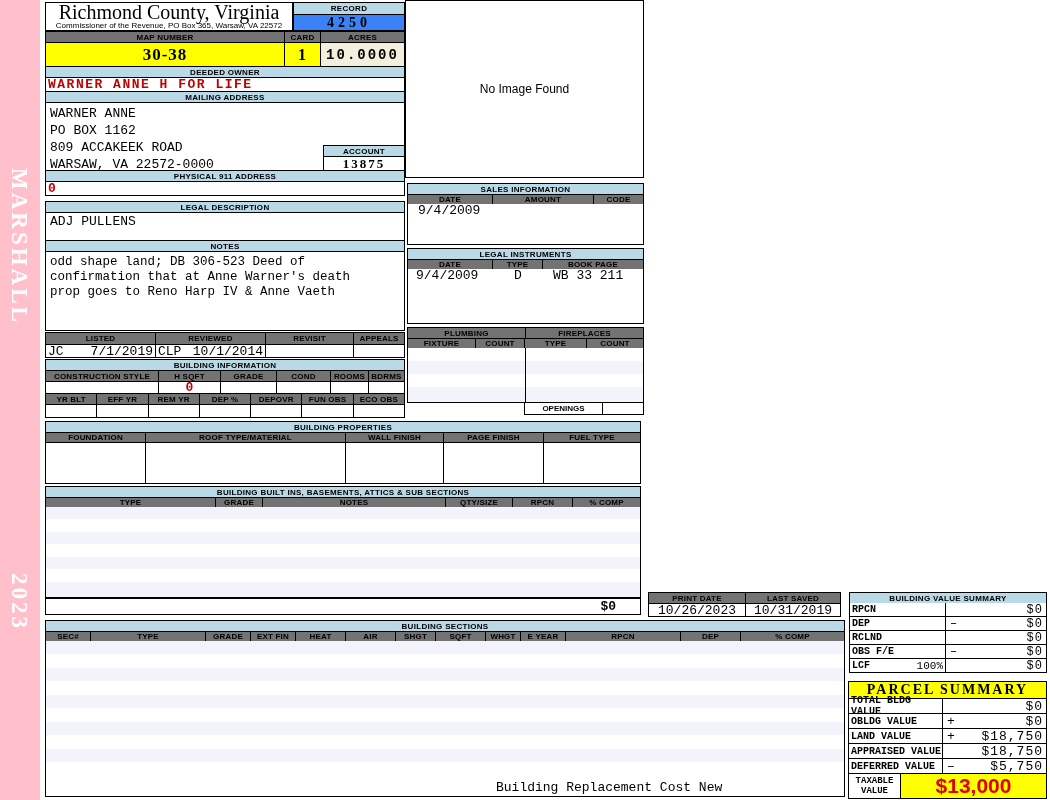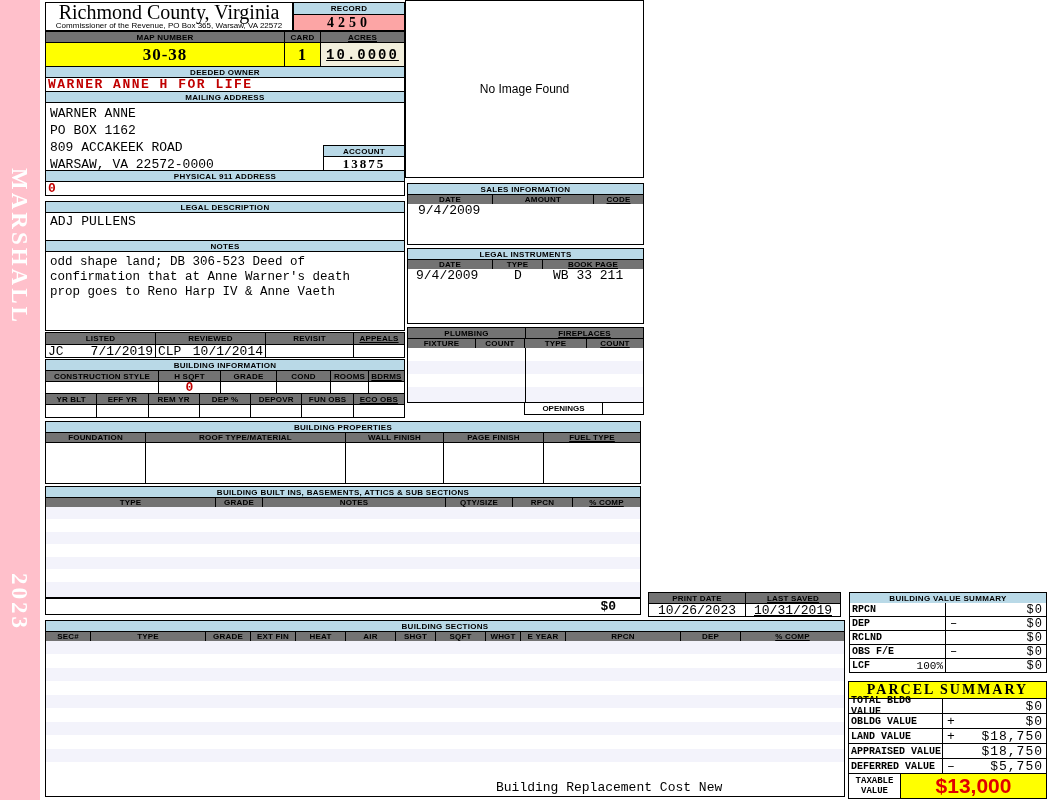--- a/index.html
+++ b/index.html
@@ -20,21 +20,21 @@
   .red { color: #c00000; }
   
   .sidebar { position:absolute; left:0; top:0; width:40px; height:800px; background:#ffc0cb; }
   .vtext {
     position:absolute; left:6px; color:#fff; writing-mode:vertical-rl;
     font: bold 23px "Liberation Serif", serif; letter-spacing: 3px;
   }
   
   .t { display:flex; border:1px solid #000; background:#fff; }
   .t > div { border-right:1px solid #000; overflow:hidden; }
-  .t > div:last-child { border-right:none;text-decoration:underline; }
+  .t > div:last-child { border-right:none; }
   .th > div {
     background:#737373; font: bold 8px "Liberation Sans", sans-serif;
     display:flex; align-items:center; justify-content:center; letter-spacing:.2px;
   }
   .tv > div { font: 13px "Liberation Mono","DejaVu Sans Mono",monospace; display:flex; align-items:center; }
   .rowline { border:1px solid #000; border-top:none; background:#fff; }
   .lav { background:#f3f3fb !important; }
   .county { font: 20px "Liberation Serif", serif; line-height:19px; }
   .commissioner { font: 8px "Liberation Sans", sans-serif; line-height:8px; white-space:nowrap; }
   .bigval { font: bold 17px "Liberation Serif", serif; letter-spacing:1px; display:flex; align-items:center; justify-content:center; }
@@ -54,21 +54,21 @@
     <div class="vtext" style="top:573px">2023</div>
   </div>
 
   <div class="a box" style="left:45px;top:2px;width:248px;height:29px;text-align:center">
     <div class="county">Richmond County, Virginia</div>
     <div class="commissioner">Commissioner of the Revenue, PO Box 365, Warsaw, VA 22572</div>
   </div>
 
   <div class="a" style="left:293px;top:2px;width:112px;height:29px">
     <div class="bar" style="height:13px">RECORD</div>
-    <div class="serif" style="height:16px;background:#fca5a5;border:1px solid #000;border-top:none;font-weight:bold;font-size:14px;letter-spacing:4px;text-align:center;line-height:15px">4250</div>
+    <div class="serif" style="height:16px;background:#3b82f6;border:1px solid #000;border-top:none;font-weight:bold;font-size:14px;letter-spacing:4px;text-align:center;line-height:15px">4250</div>
   </div>
 
   <div class="a t th" style="left:45px;top:31px;width:360px;height:12px">
     <div style="width:239px">MAP NUMBER</div>
     <div style="width:36px">CARD</div>
     <div style="flex:1">ACRES</div>
   </div>
   <div class="a t" style="left:45px;top:42px;width:360px;height:25px">
     <div class="bigval" style="width:239px;background:#ffff00">30-38</div>
     <div class="bigval" style="width:36px;background:#ffff00;font-size:16px">1</div>

